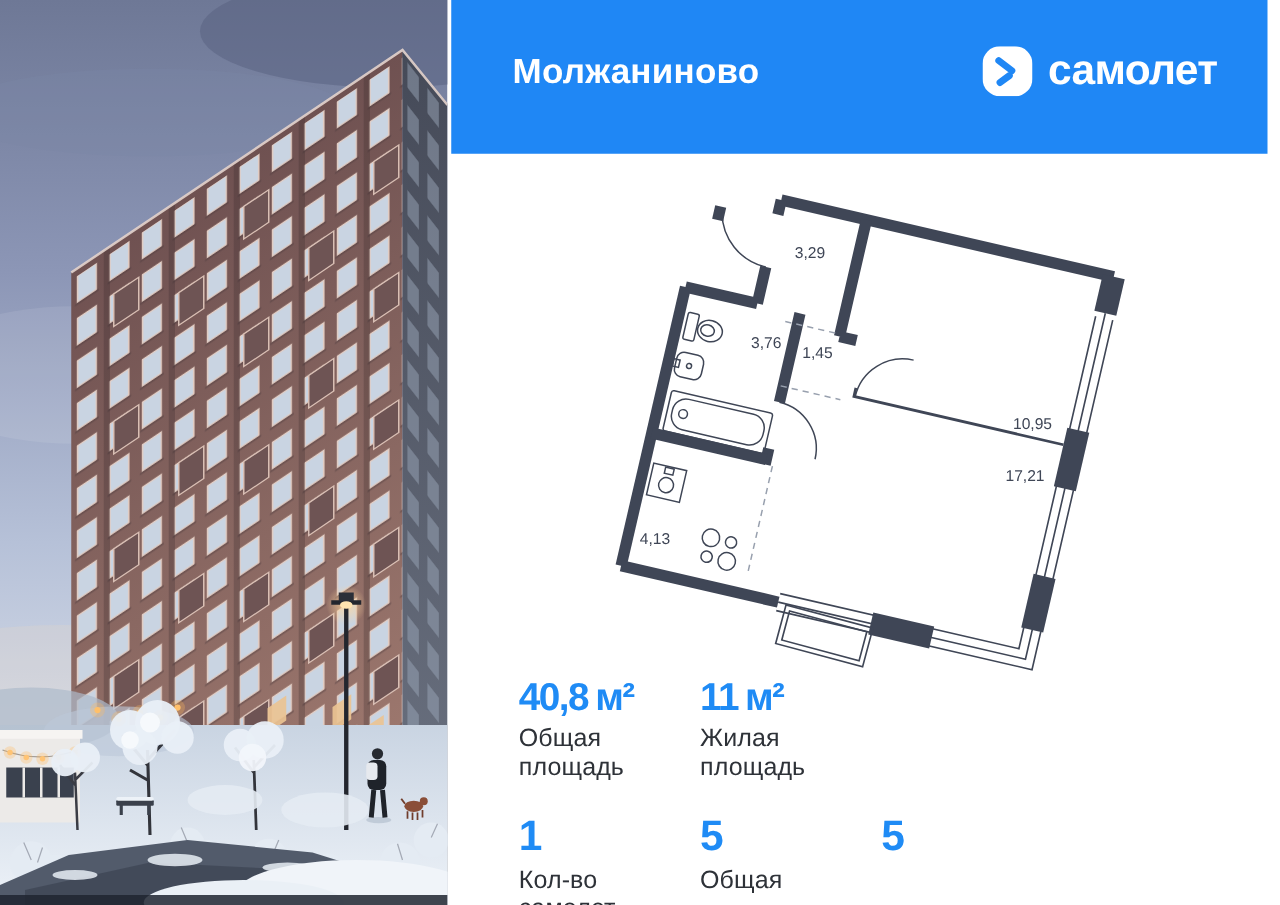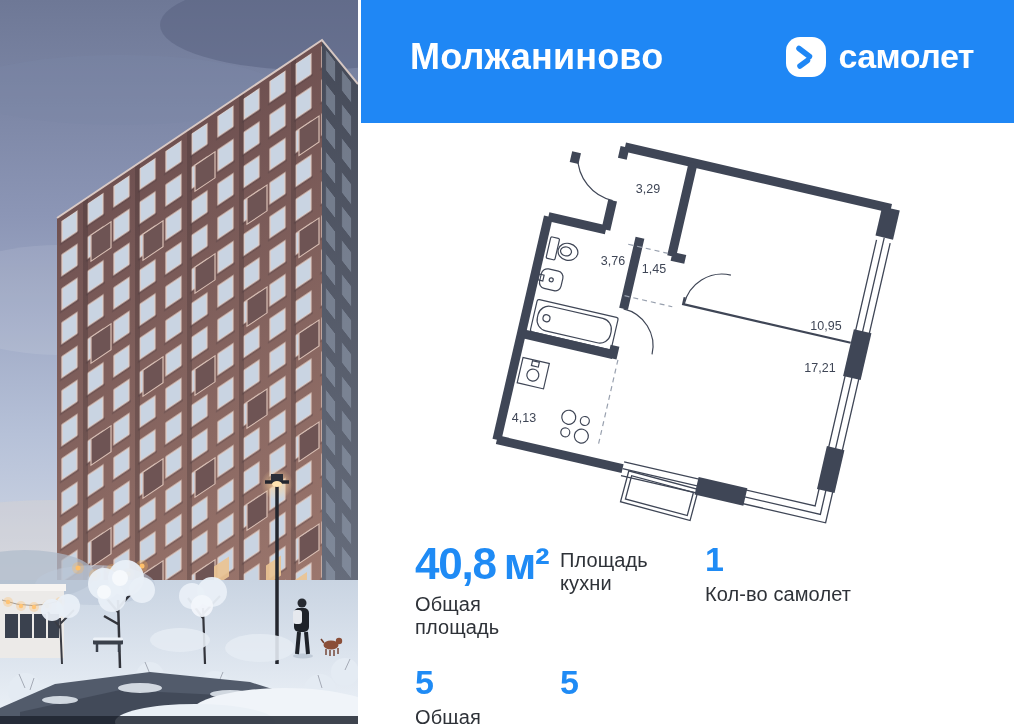--- a/index.html
+++ b/index.html
@@ -3,31 +3,31 @@
 <meta charset="utf-8">
 <style>
   html,body{margin:0;padding:0;background:#ffffff;}
   .canvas{position:relative;width:1024px;height:724px;background:#ffffff;overflow:hidden;
           font-family:"Liberation Sans",sans-serif;}
   .photo{position:absolute;left:0;top:0;width:358px;height:724px;}
   .photo svg{display:block;}
   .band{position:absolute;left:361px;top:0;width:653px;height:123px;background:#1F87F5;}
   .band-inner{height:100%;display:flex;align-items:center;justify-content:space-between;
               padding:0 40px 0 49px;box-sizing:border-box;transform:translateY(-5px);}
-  .project-title{color:#ffffff;font-size:36px;font-weight:700;letter-spacing:.2px;}
+  .project-title{color:#ffffff;font-size:28px;font-weight:700;letter-spacing:.2px;}
   .brand{display:flex;align-items:center;gap:12px;}
   .brand-icon{width:40px;height:40px;display:block;}
   .brand-name{color:#ffffff;font-size:34px;font-weight:700;letter-spacing:-.5px;}
-  .plan{position:absolute;left:470px;top:131px;width:440px;height:420px;pointer-events:none;}
+  .plan{position:absolute;left:470px;top:144px;width:440px;height:420px;pointer-events:none;}
   .plan svg{display:block;}
   .plan-label{font-family:"Liberation Sans",sans-serif;font-size:12.5px;font-weight:500;fill:#3F4656;}
   .stats{position:absolute;left:415px;top:542px;}
   .stats-grid{display:grid;grid-template-columns:145px 145px 200px;row-gap:26px;}
   .stat{display:flex;flex-direction:column;}
-  .stat-num{line-height:1;color:#1F8BF5;font-weight:700;font-size:44px;letter-spacing:-1.2px;white-space:nowrap;}
+  .stat-num{line-height:1;color:#1F8BF5;font-weight:700;font-size:31px;letter-spacing:-1.2px;white-space:nowrap;}
   .row2 .stat-num{font-size:34px;}
   .stat-unit{margin-left:.18em;}
   .stat-label{margin-top:7px;font-size:20px;color:#2E3238;letter-spacing:.1px;}
 </style>
 </head>
 <body>
 
 <div class="canvas">
 
   <div class="photo">
@@ -353,21 +353,24 @@
     </svg>
   </div>
 
   <div class="stats">
     <div class="stats-grid">
       <div class="stat">
         <div class="stat-num"><span>40,8</span><span class="stat-unit">м²</span></div>
         <div class="stat-label">Общая площадь</div>
       </div>
       <div class="stat">
-        <div class="stat-label">Площадь кухни</div>
+        <div class="stat-num"><span>11</span><span class="stat-unit">м²</span></div>
+        <div class="stat-label">Жилая площадь</div>
+      </div>
+      <div class="stat">
       </div>
       <div class="stat row2">
         <div class="stat-num"><span>1</span></div>
         <div class="stat-label">Кол-во самолет</div>
       </div>
       <div class="stat row2">
         <div class="stat-num"><span>5</span></div>
         <div class="stat-label">Общая</div>
       </div>
       <div class="stat row2">

